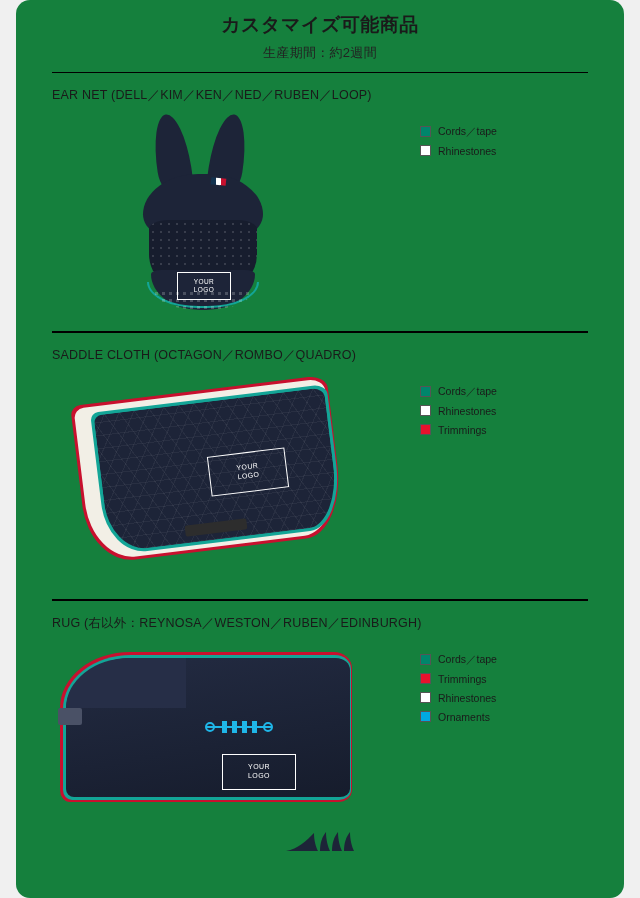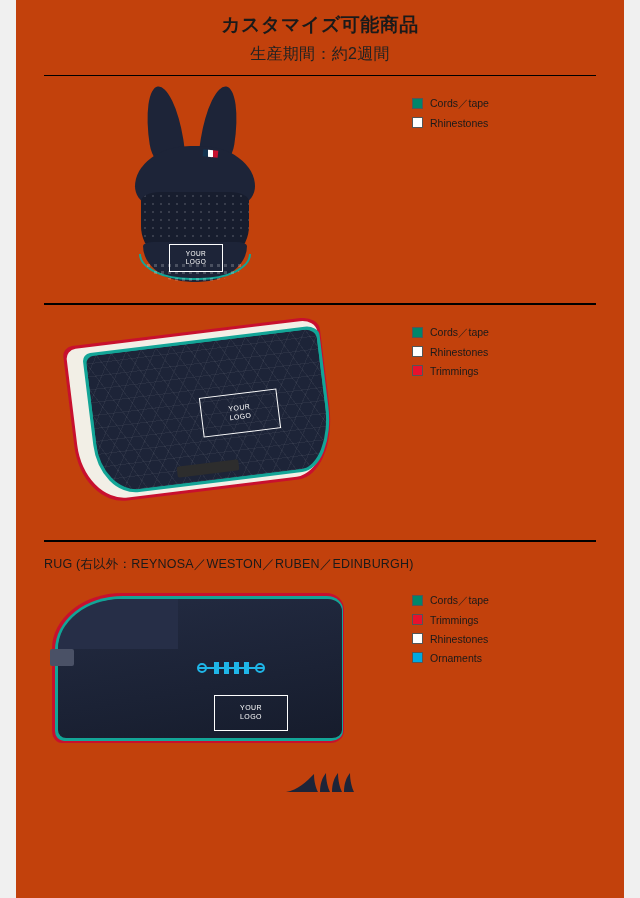--- a/index.html
+++ b/index.html
@@ -11,35 +11,36 @@
     height: 898px;
     background: #f0f0f0;
     font-family: "Liberation Sans", sans-serif;
     overflow: hidden;
   }
   .page {
     position: relative;
     width: 608px;
     margin: 0 auto;
     height: 898px;
-    background: #c2410c;
+    background: #15803d;
     box-sizing: border-box;
-    padding: 0 28px;
+    padding: 0 36px;
+    border-radius: 14px;
   }
   .page-title {
     text-align: center;
     font-size: 19px;
     font-weight: bold;
     color: #1a1a1a;
     padding-top: 12px;
     letter-spacing: 0.5px;
   }
   .page-subtitle {
     text-align: center;
-    font-size: 16px;
+    font-size: 13px;
     color: #222;
     margin-top: 6px;
     letter-spacing: 0.3px;
   }
   .rule {
     border-top: 1px solid #000;
     margin-top: 10px;
   }
   .section {
     position: relative;
@@ -338,20 +339,21 @@
 </head>
 <body>
 
 <div class="page">
 
   <div class="page-title">カスタマイズ可能商品</div>
   <div class="page-subtitle">生産期間：約2週間</div>
   <div class="rule"></div>
 
   <div class="section">
+    <div class="section-title">EAR NET (DELL／KIM／KEN／NED／RUBEN／LOOP)</div>
     <div class="section-body">
       <div class="product-art">
         <div class="earnet">
           <div class="ear left"></div>
           <div class="ear right"></div>
           <div class="earnet-crown"></div>
           <div class="flag"></div>
           <div class="earnet-mesh"></div>
           <div class="earnet-band"></div>
           <div class="earnet-teal"></div>
@@ -370,20 +372,21 @@
         <div class="legend-row">
           <span class="swatch" style="background:#ffffff"></span>
           <span class="legend-label">Rhinestones</span>
         </div>
       </div>
     </div>
     <div class="section-divider"></div>
   </div>
 
   <div class="section">
+    <div class="section-title">SADDLE CLOTH (OCTAGON／ROMBO／QUADRO)</div>
     <div class="section-body">
       <div class="product-art">
         <div class="saddle">
           <div class="saddle-outer"></div>
           <div class="saddle-white"></div>
           <div class="saddle-teal"></div>
           <div class="saddle-navy"></div>
           <div class="saddle-strap"></div>
           <div class="logo-box saddle-logo">
             <span>YOUR</span>

